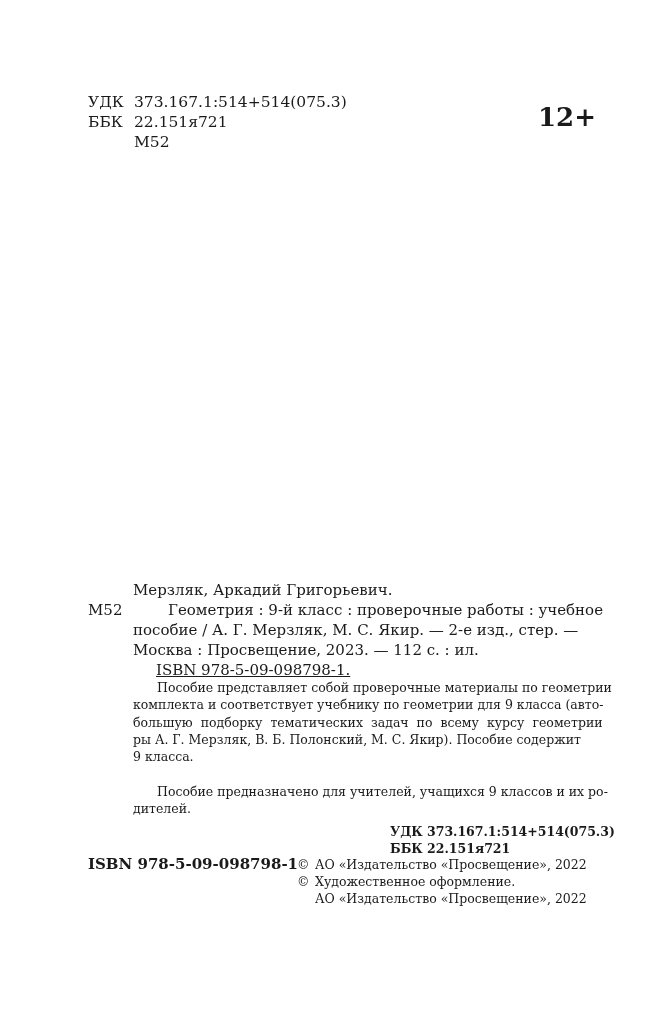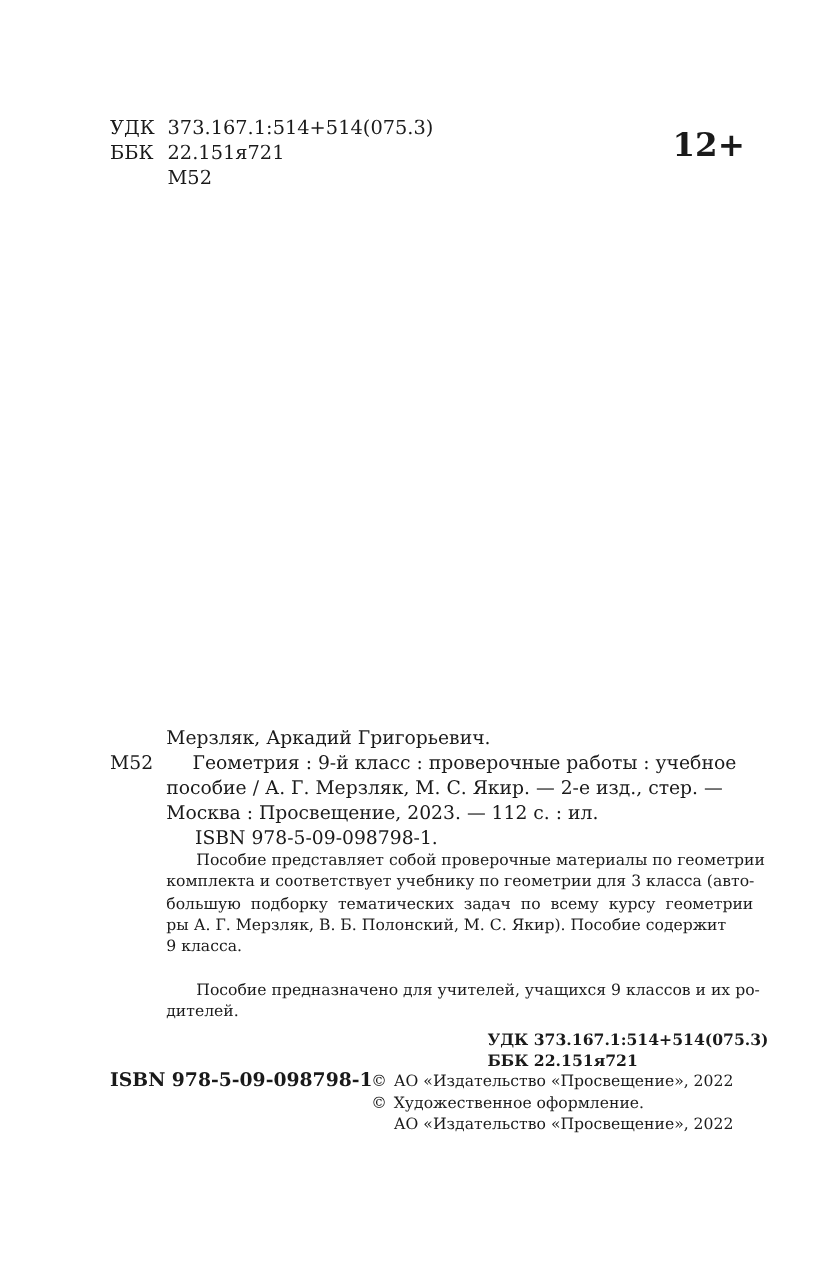--- a/index.html
+++ b/index.html
@@ -27,28 +27,28 @@
   </div>
   <div>
     <span class="lbl"></span><span>М52</span>
   </div>
 </div>
 
 <div class="abs age">12+</div>
 
 <div class="abs card author" style="left:133px; top:580px;">Мерзляк, Аркадий Григорьевич.</div>
 <div class="abs card" style="left:88px; top:600px;">М52</div>
-<div class="abs card" style="left:154px; top:600px;">Геометрия : 9-й класс : проверочные работы : учебное</div>
+<div class="abs card" style="left:168px; top:600px;">Геометрия : 9-й класс : проверочные работы : учебное</div>
 <div class="abs card" style="left:133px; top:620px;">пособие / А. Г. Мерзляк, М. С. Якир. — 2-е изд., стер. —</div>
 <div class="abs card" style="left:133px; top:640px;">Москва : Просвещение, 2023. — 112 с. : ил.</div>
-<div class="abs card" style="left:156px; top:660px;">ISBN 978-5-09-098798-1.</div>
+<div class="abs card" style="left:156px; top:660px;text-decoration:underline;">ISBN 978-5-09-098798-1.</div>
 
 <div class="abs small" style="left:133px; top:679px; width:452px;">
   <div style="padding-left:24px;">Пособие представляет собой проверочные материалы по геометрии</div>
-  <div>комплекта и соответствует учебнику по геометрии для 3 класса (авто-</div>
+  <div>комплекта и соответствует учебнику по геометрии для 9 класса (авто-</div>
   <div style="word-spacing:4px;">большую подборку тематических задач по всему курсу геометрии</div>
   <div>ры А. Г. Мерзляк, В. Б. Полонский, М. С. Якир). Пособие содержит</div>
   <div>9 класса.</div>
 </div>
 
 <div class="abs small" style="left:133px; top:783px;">
   <div style="padding-left:24px;">Пособие предназначено для учителей, учащихся 9 классов и их ро-</div>
   <div>дителей.</div>
 </div>
 

